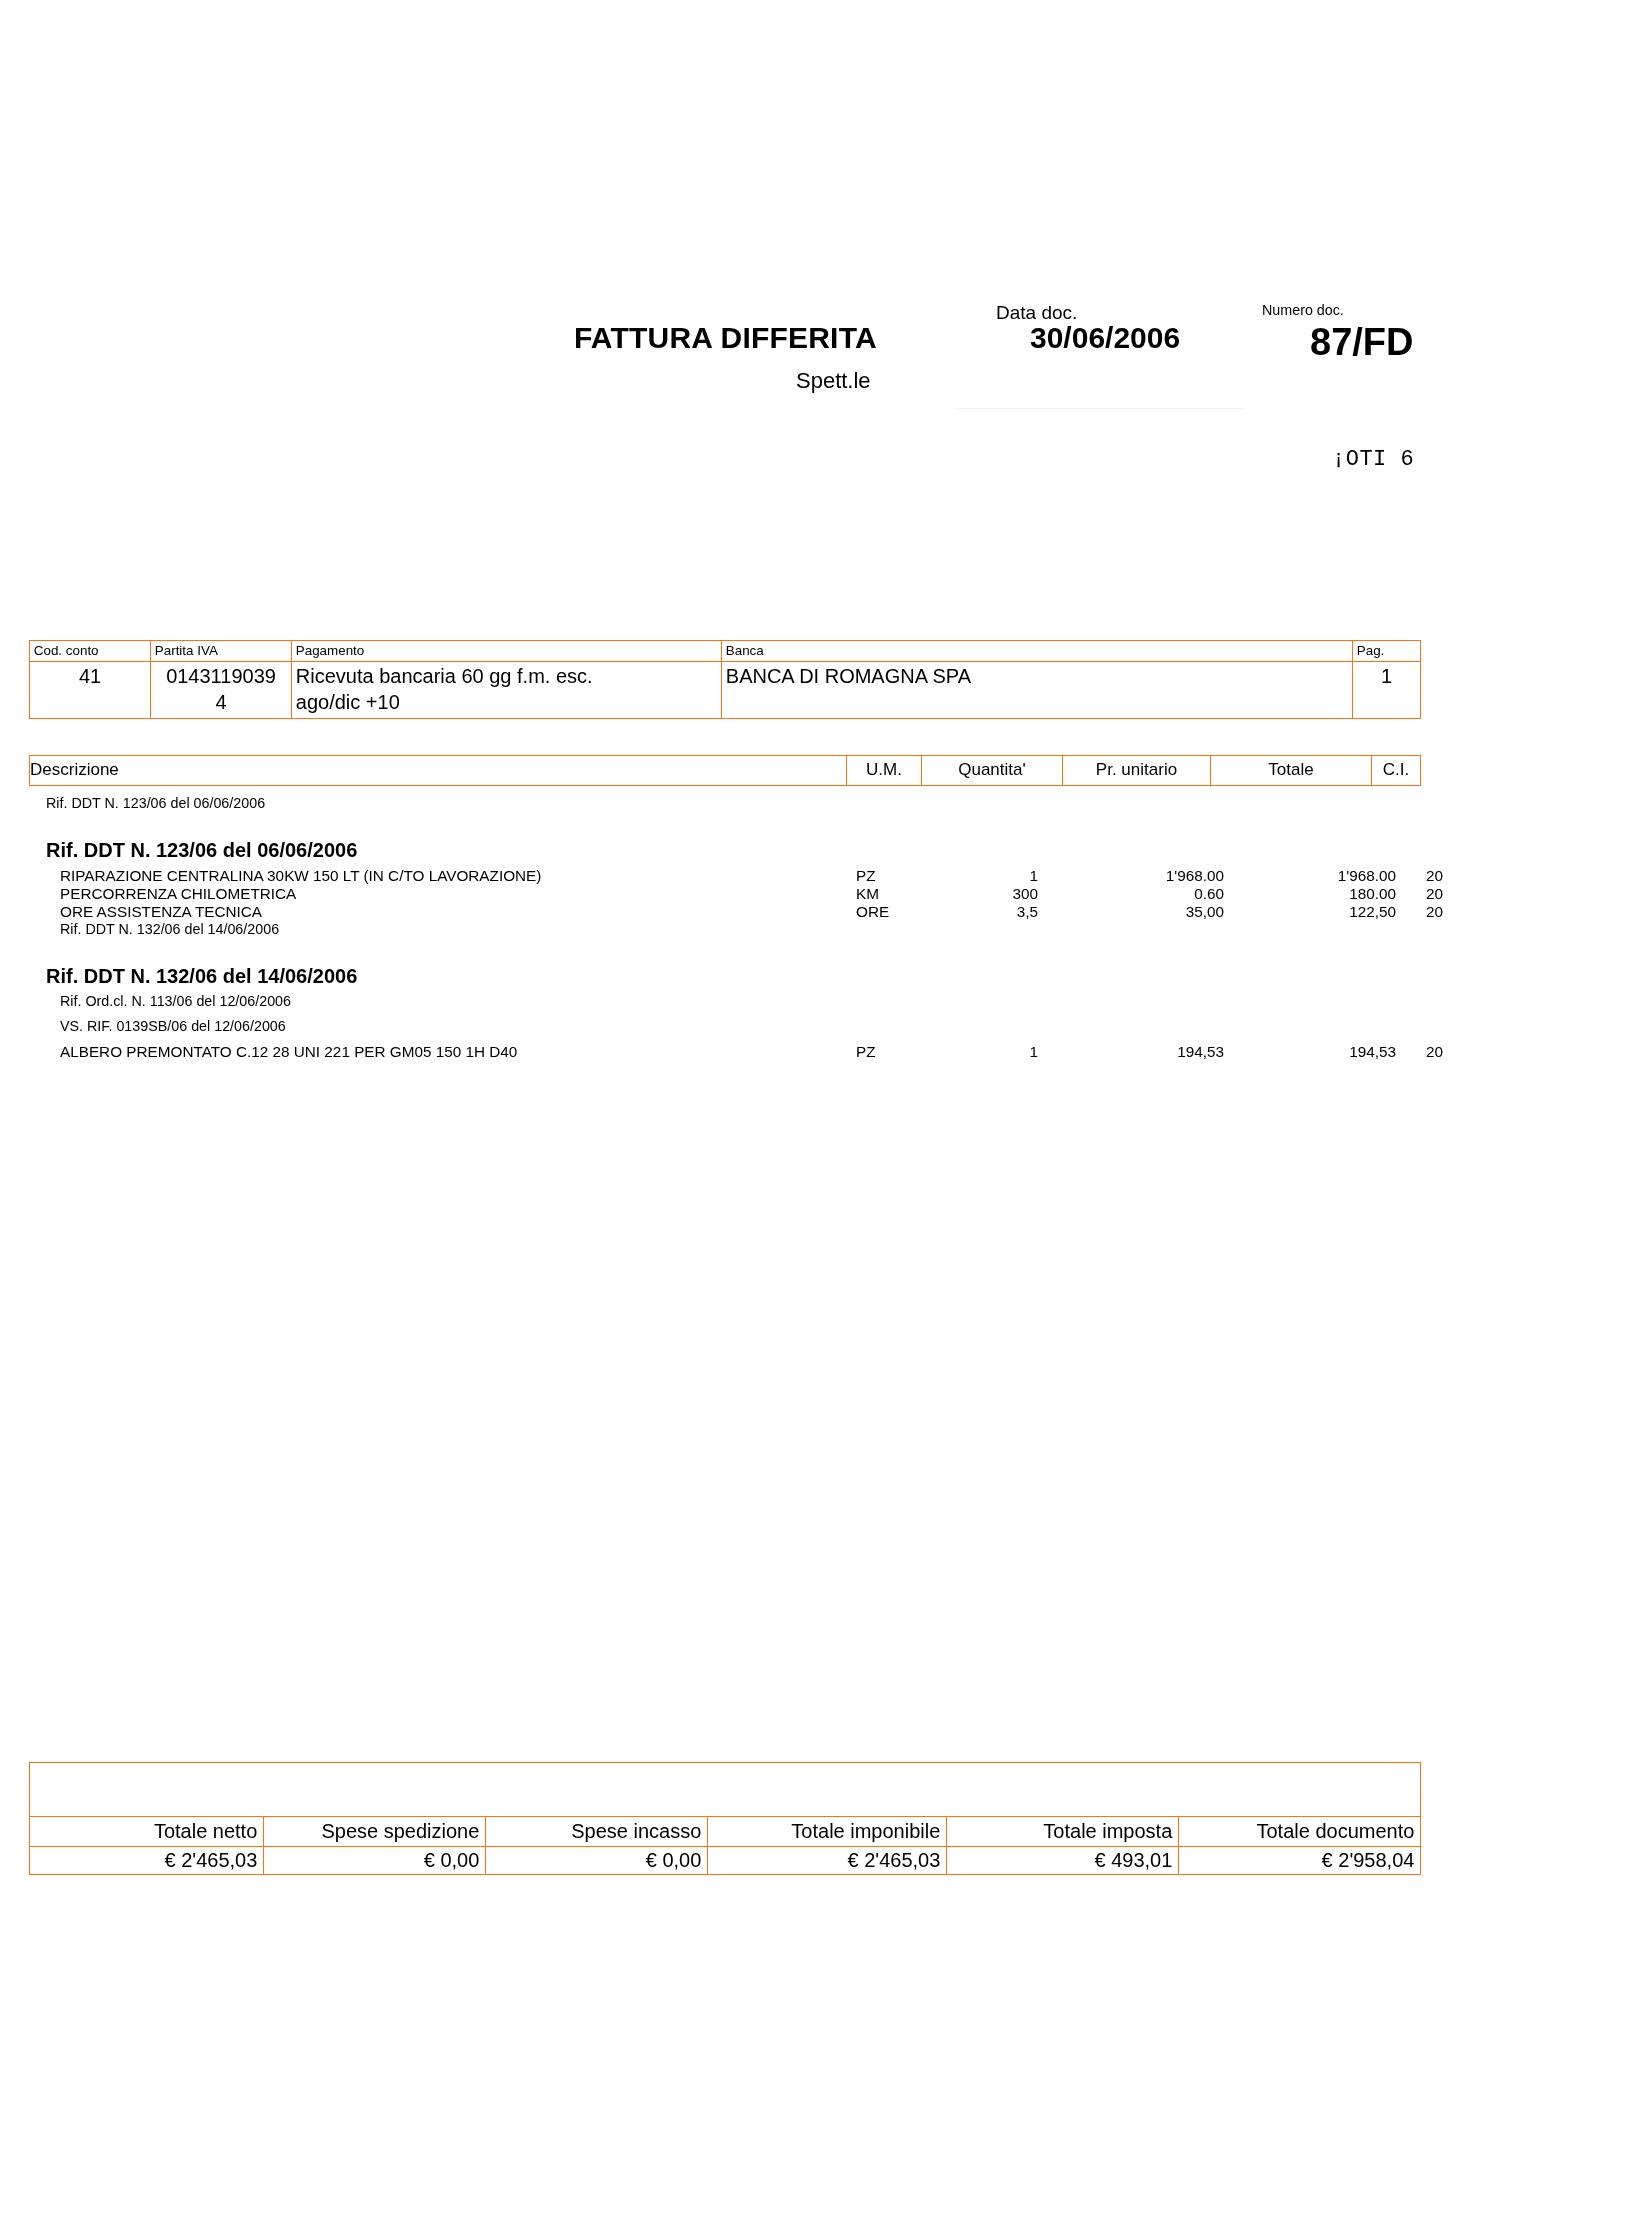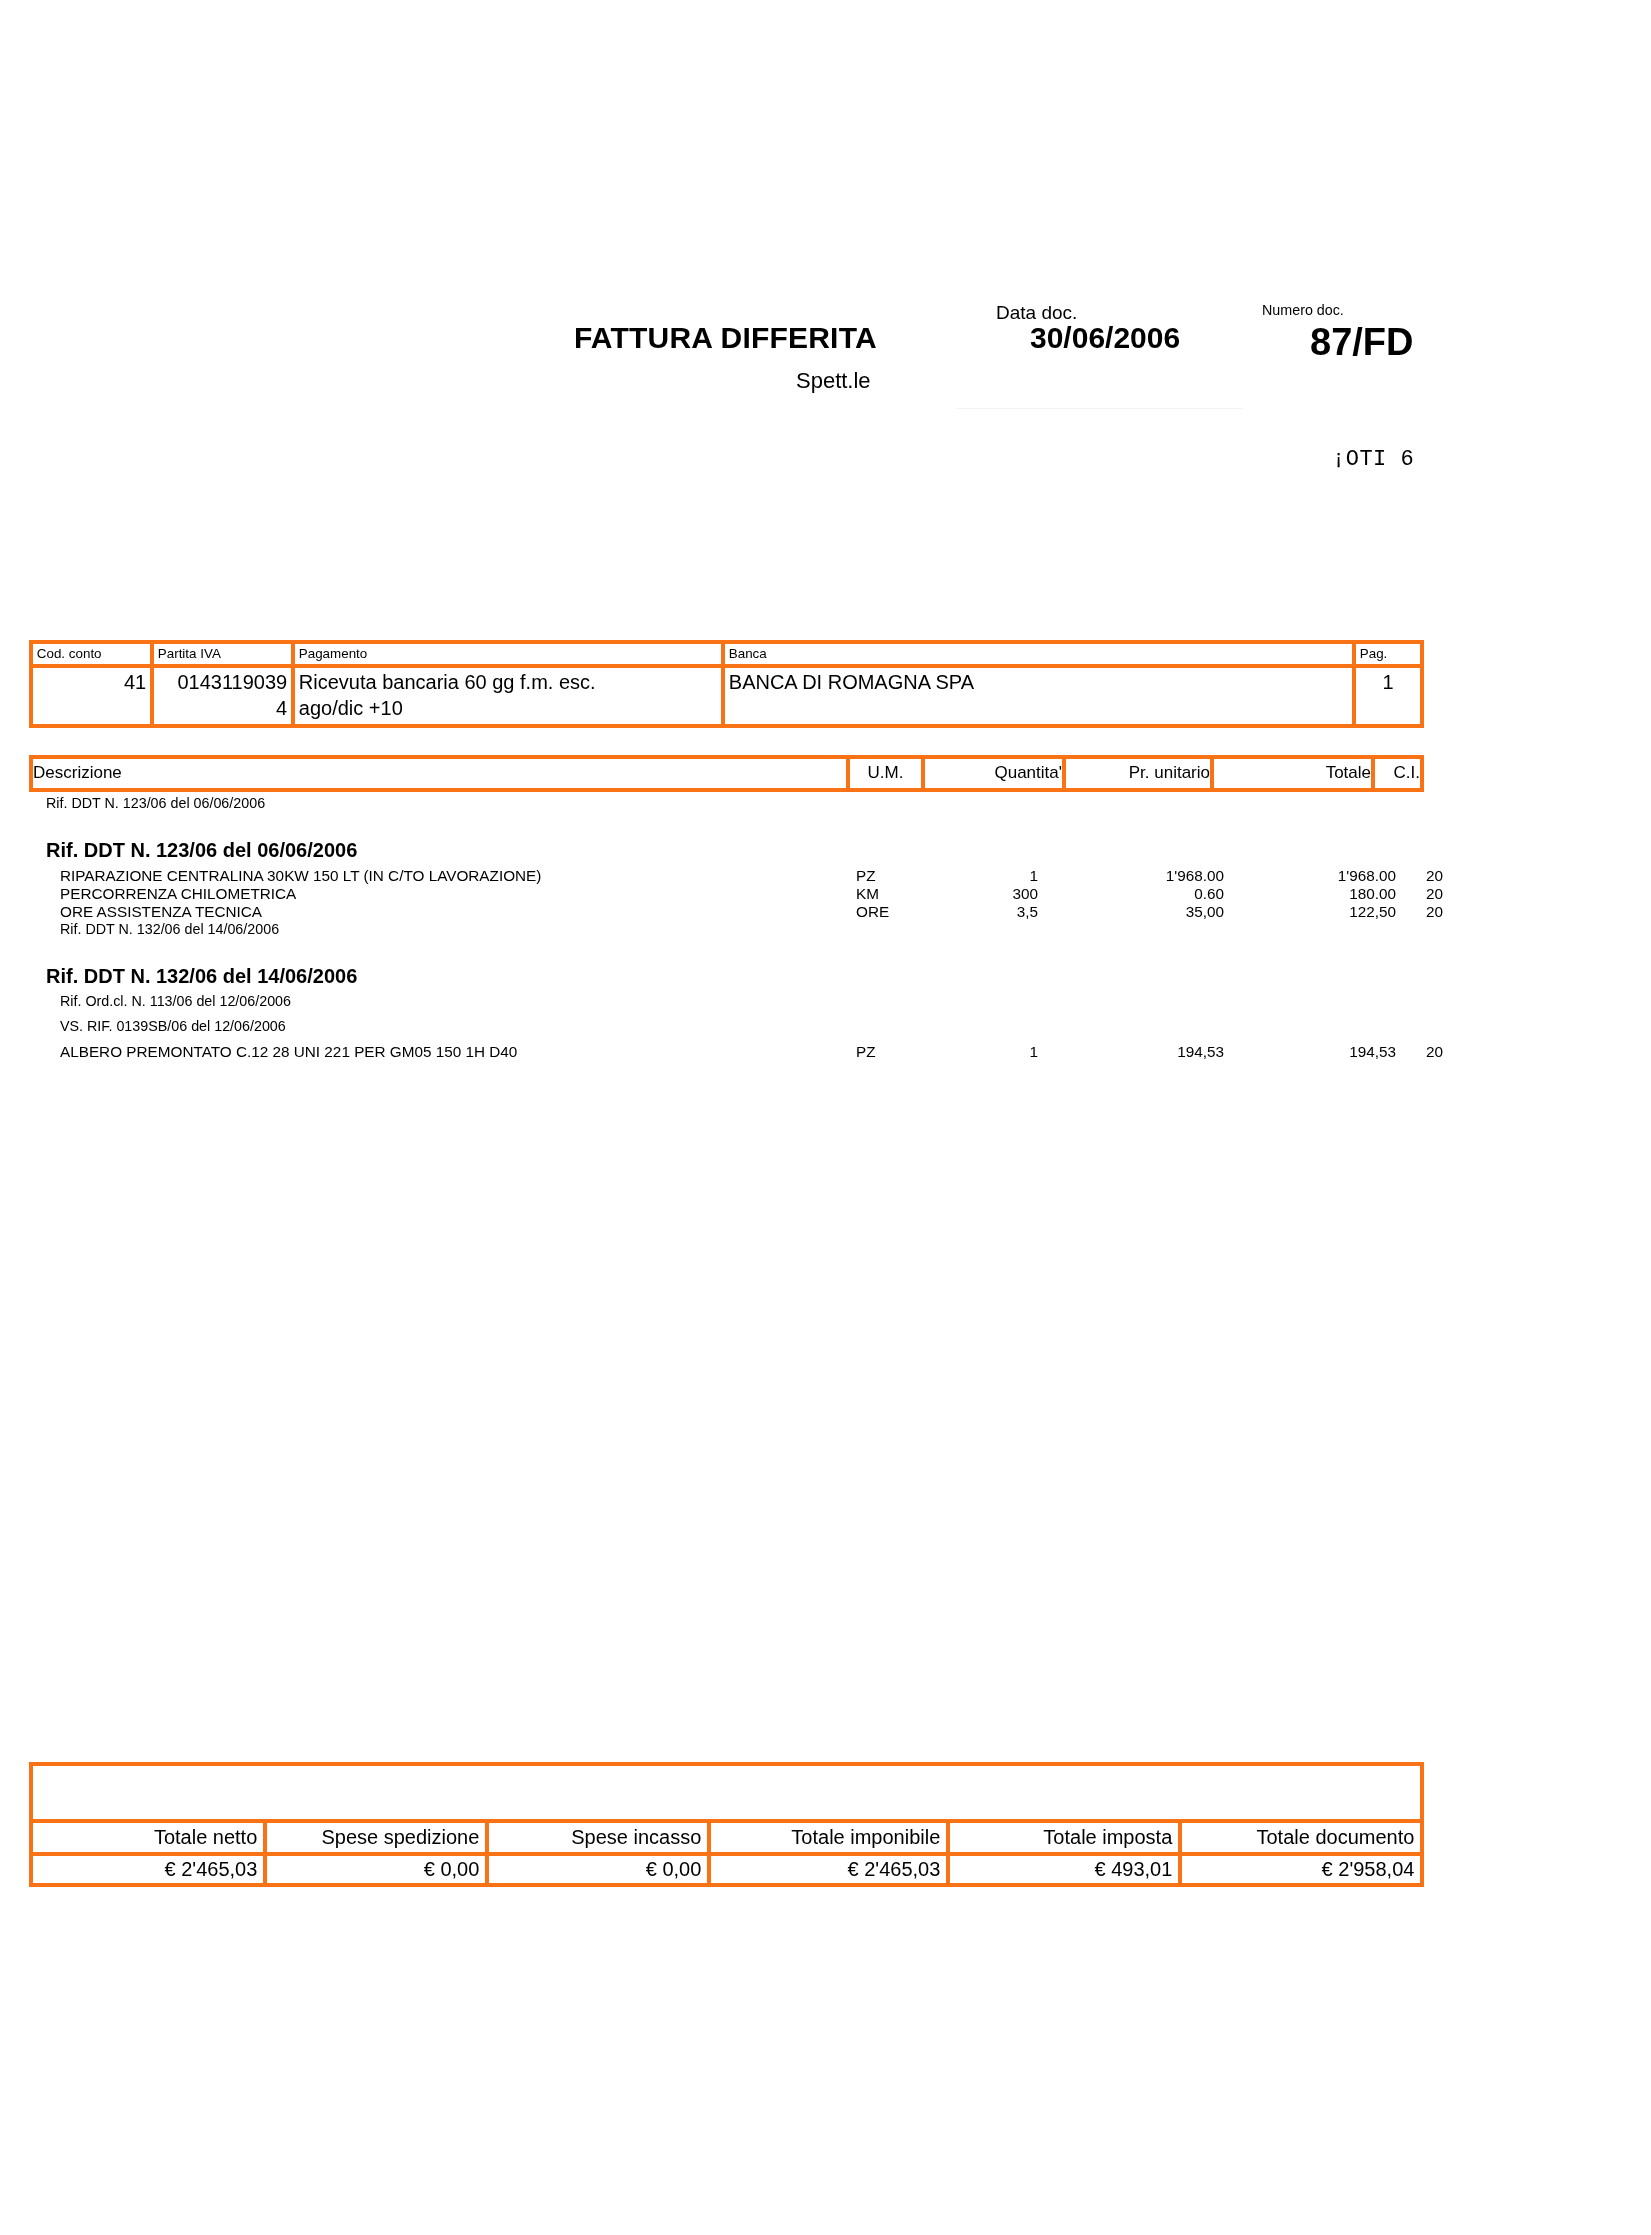--- a/index.html
+++ b/index.html
@@ -76,21 +76,21 @@
     letter-spacing: 0.5px;
     font-family: Liberation Mono, monospace;
   }
 
   
   table.grid {
     border-collapse: collapse;
     table-layout: fixed;
   }
   table.grid td, table.grid th {
-    border: 4px solid #f97316;
+    border: 1px solid #f97316;
     padding: 0;
     vertical-align: top;
     font-weight: normal;
     font-size: 17px;
   }
 
   
   .bank-table {
     position: absolute;
     left: 29px;
@@ -102,21 +102,21 @@
     font-size: 13.4px;
     padding-left: 3.8px;
     line-height: 19px;
   }
   .bank-table .body td {
     height: 55px;
     font-size: 20px;
     line-height: 26px;
     padding: 1px 3.8px 0 3.8px;
   }
-  .ta-r { text-align: right; }
+  .ta-r { text-align: center; }
   .ta-c { text-align: center; }
   .ta-l { text-align: left; margin-top: 8px; }
   .two-line { display: block; }
 
   
   .items-header {
     position: absolute;
     left: 29px;
     top: 755px;
     width: 1391px;

